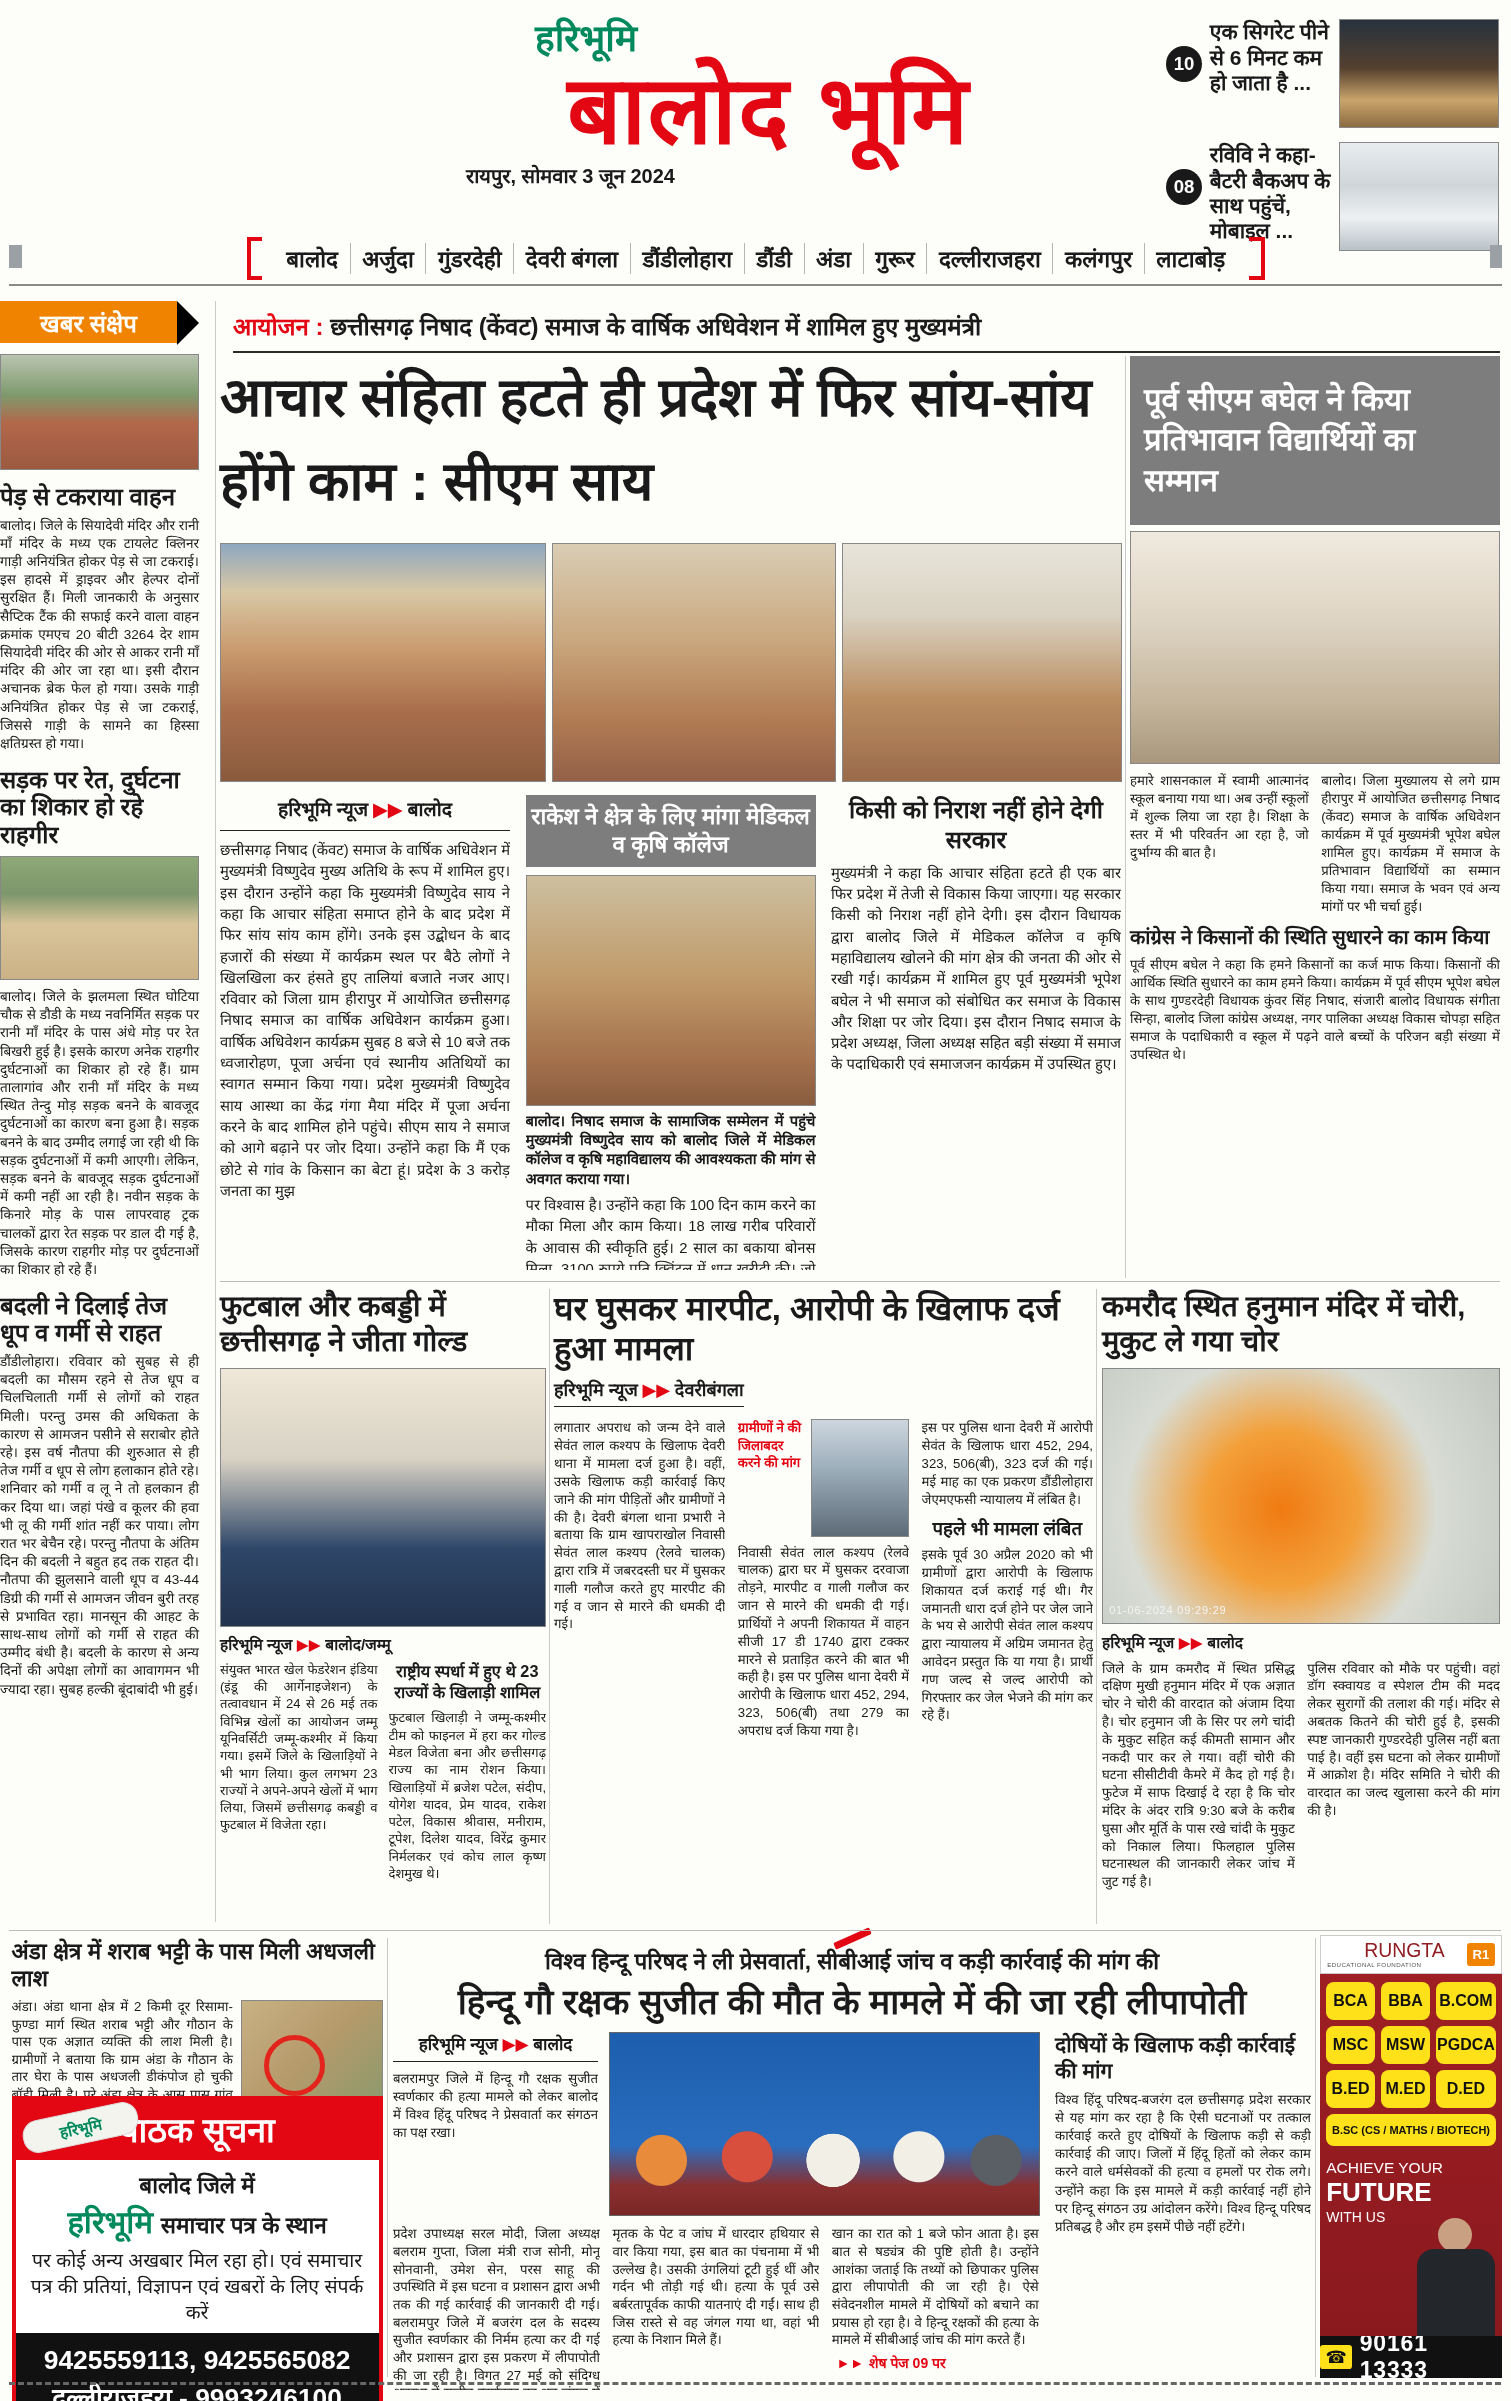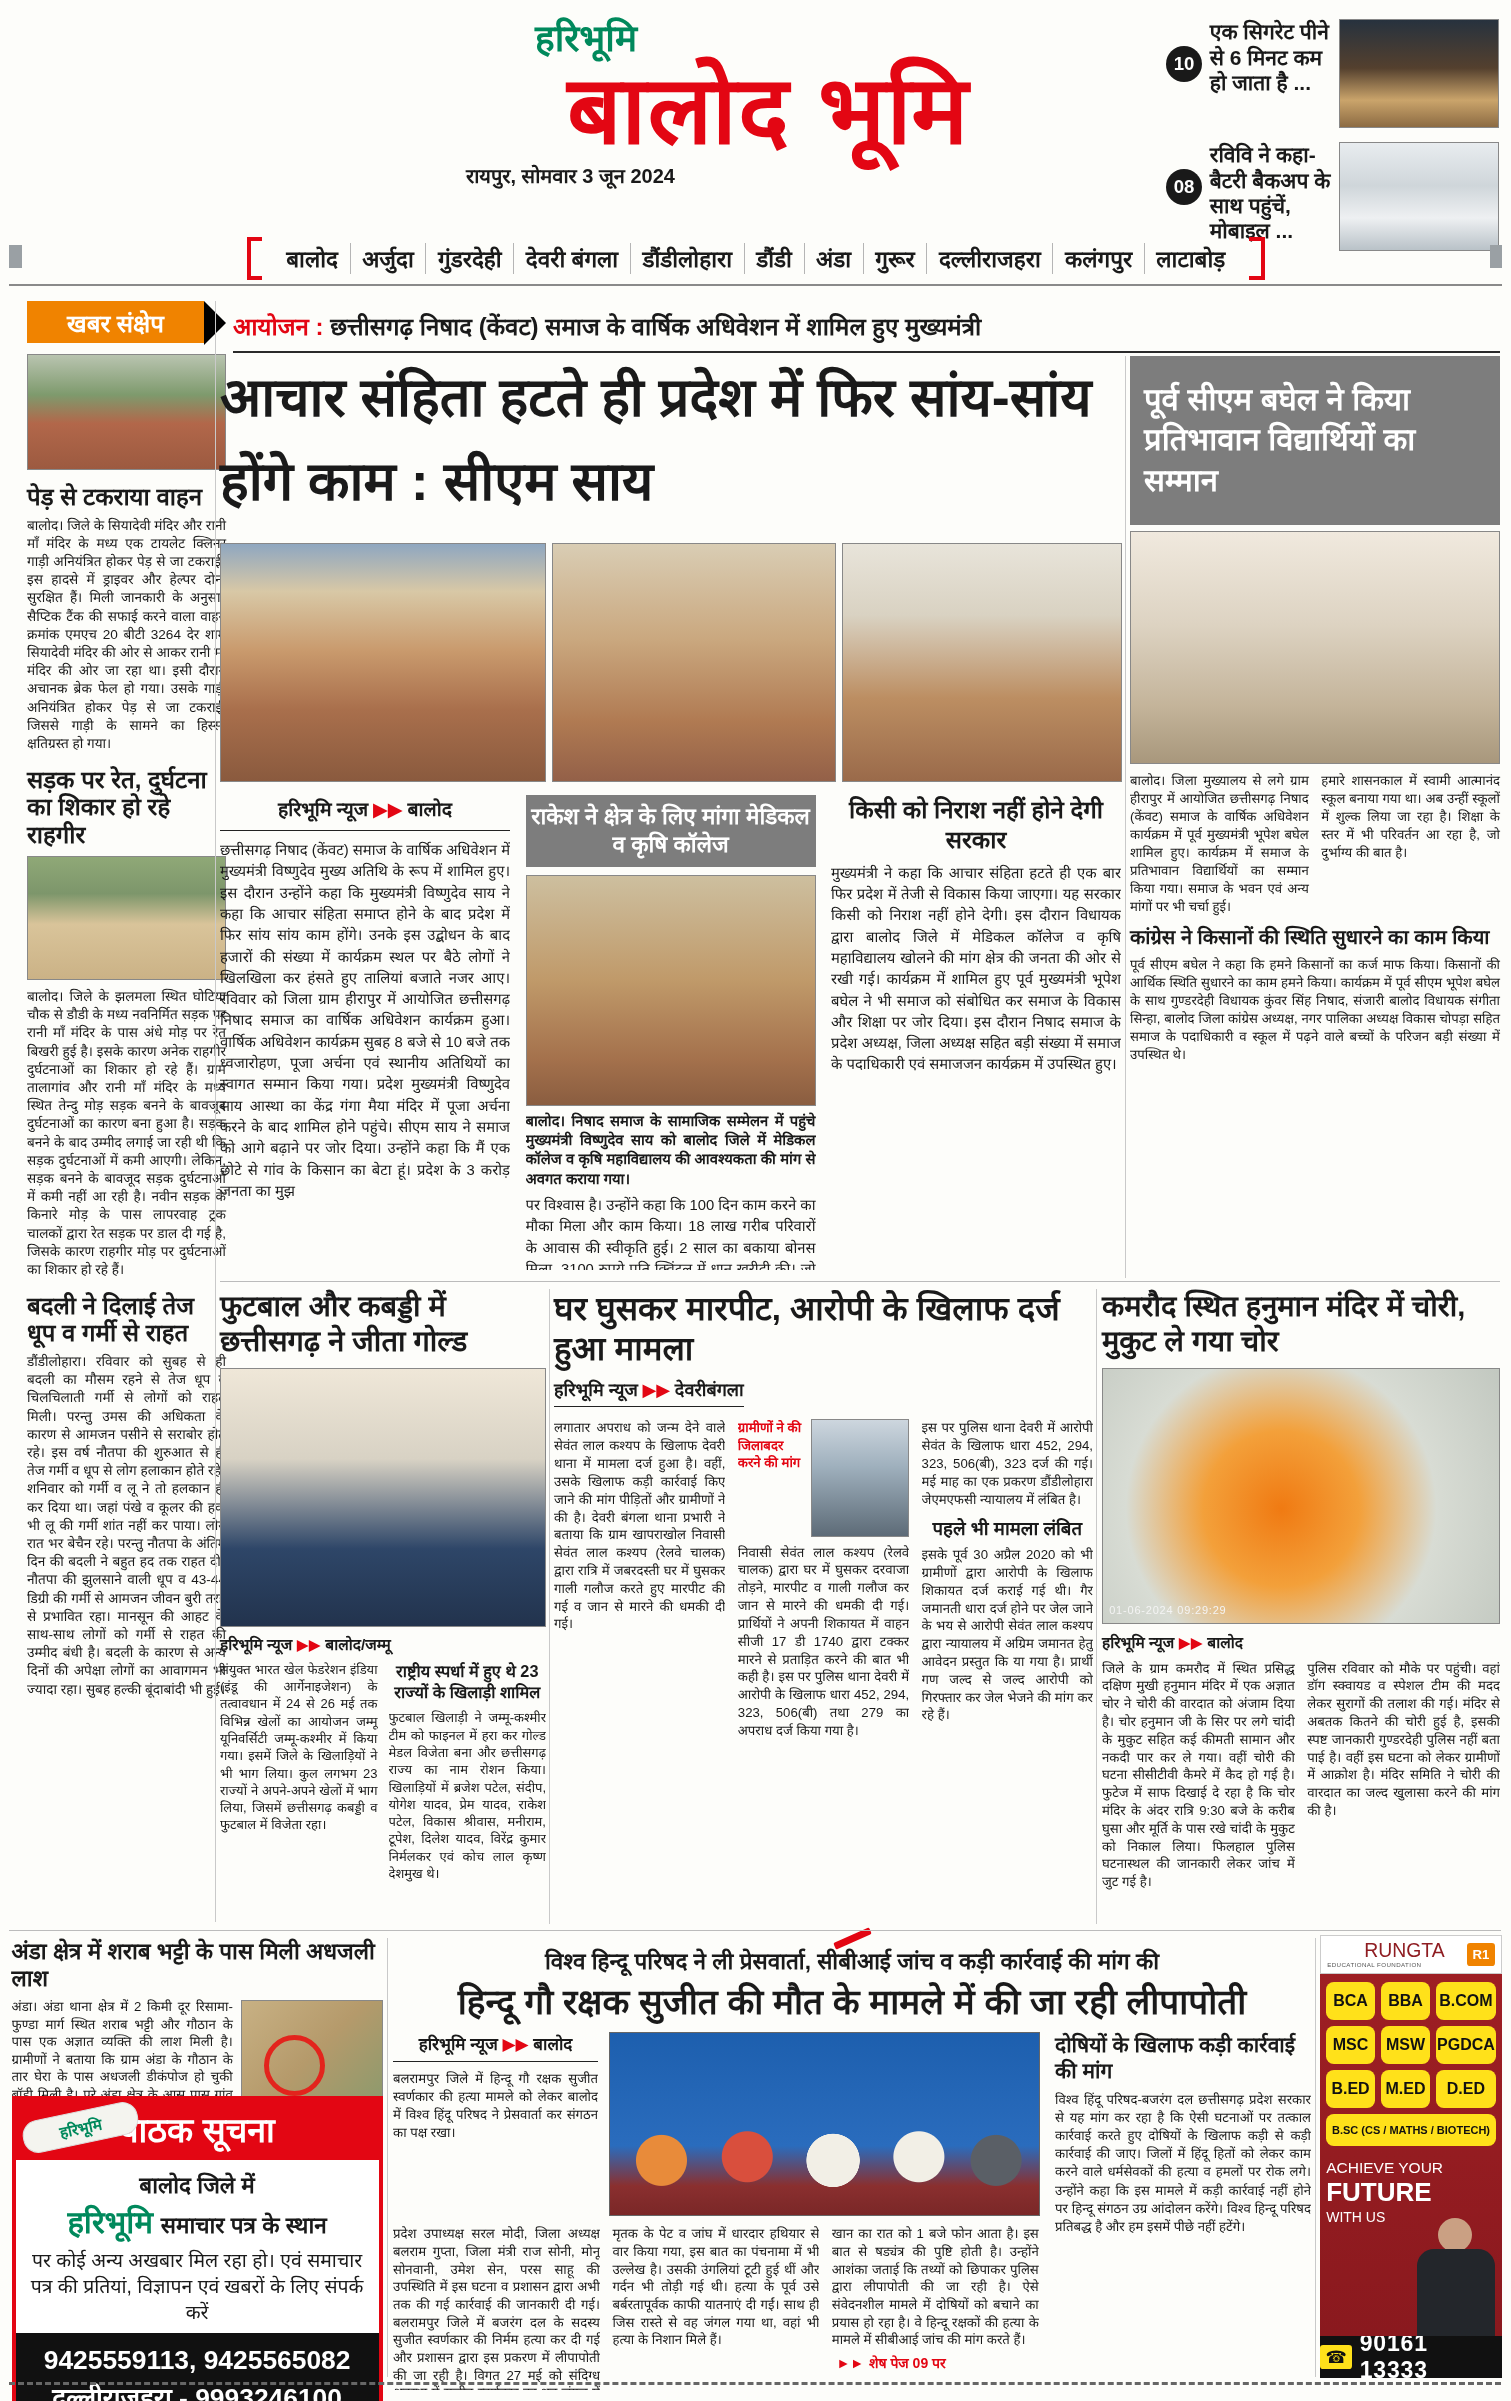--- a/index.html
+++ b/index.html
@@ -39,21 +39,21 @@
   .city.last{border-right:none;}
 
   
   .vline{position:absolute;width:0;border-left:1.6px solid #c9c9c9;}
   .hline{position:absolute;height:0;border-top:1.6px solid #bbb;}
   .photo{border:0.8px solid #888;box-sizing:border-box;}
   .body{font-size:14.8px;line-height:1.44;text-align:justify;}
   .arr{color:#e30613;padding:0 4.7px;}
 
   
-  .leftcol{position:absolute;left:27px;top:301px;width:199px;}
+  .leftcol{position:absolute;left:0;top:301px;width:199px;}
   .brief-band{position:relative;background:#f08300;color:#fff;font-size:24px;font-weight:bold;
               text-align:center;padding:4.7px 0;margin-right:22px;}
   .brief-band::after{content:"";position:absolute;right:-22px;top:0;width:0;height:0;
               border-top:22px solid transparent;border-bottom:22px solid transparent;border-left:22px solid #000;}
   .ph-truck{height:116px;margin-top:11px;background:linear-gradient(180deg,#b9c4b0 0%,#7e9a6d 35%,#b2674a 60%,#9c5a40 100%);}
   .lc-head{font-size:24px;font-weight:bold;line-height:1.15;margin:12.4px 0 6.2px;}
   .lc-body{font-size:13.6px;line-height:1.34;text-align:justify;}
   .ph-sand{height:124px;margin:7.8px 0;background:linear-gradient(180deg,#8fa877 0%,#7d966b 30%,#d9c49a 55%,#cbb286 100%);}
 
   
@@ -265,22 +265,22 @@
     <div class="lcol clip610">
       <div class="subhead2">किसी को निराश नहीं होने देगी सरकार</div>
       <div class="body">मुख्यमंत्री ने कहा कि आचार संहिता हटते ही एक बार फिर प्रदेश में तेजी से विकास किया जाएगा। यह सरकार किसी को निराश नहीं होने देगी। इस दौरान विधायक द्वारा बालोद जिले में मेडिकल कॉलेज व कृषि महाविद्यालय खोलने की मांग क्षेत्र की जनता की ओर से रखी गई। कार्यक्रम में शामिल हुए पूर्व मुख्यमंत्री भूपेश बघेल ने भी समाज को संबोधित कर समाज के विकास और शिक्षा पर जोर दिया। इस दौरान निषाद समाज के प्रदेश अध्यक्ष, जिला अध्यक्ष सहित बड़ी संख्या में समाज के पदाधिकारी एवं समाजजन कार्यक्रम में उपस्थित हुए।</div>
     </div>
   </div>
 
   <div class="baghel">
     <div class="grayhead">पूर्व सीएम बघेल ने किया प्रतिभावान विद्यार्थियों का सम्मान</div>
     <div class="ph-baghel photo"></div>
     <div class="bg-cols">
+      <div class="bg-col">हमारे शासनकाल में स्वामी आत्मानंद स्कूल बनाया गया था। अब उन्हीं स्कूलों में शुल्क लिया जा रहा है। शिक्षा के स्तर में भी परिवर्तन आ रहा है, जो दुर्भाग्य की बात है।</div>
       <div class="bg-col">बालोद। जिला मुख्यालय से लगे ग्राम हीरापुर में आयोजित छत्तीसगढ़ निषाद (केंवट) समाज के वार्षिक अधिवेशन कार्यक्रम में पूर्व मुख्यमंत्री भूपेश बघेल शामिल हुए। कार्यक्रम में समाज के प्रतिभावान विद्यार्थियों का सम्मान किया गया। समाज के भवन एवं अन्य मांगों पर भी चर्चा हुई।</div>
-      <div class="bg-col">हमारे शासनकाल में स्वामी आत्मानंद स्कूल बनाया गया था। अब उन्हीं स्कूलों में शुल्क लिया जा रहा है। शिक्षा के स्तर में भी परिवर्तन आ रहा है, जो दुर्भाग्य की बात है।</div>
     </div>
     <div class="bg-sub">कांग्रेस ने किसानों की स्थिति सुधारने का काम किया</div>
     <div class="bg-subbody">पूर्व सीएम बघेल ने कहा कि हमने किसानों का कर्ज माफ किया। किसानों की आर्थिक स्थिति सुधारने का काम हमने किया। कार्यक्रम में पूर्व सीएम भूपेश बघेल के साथ गुण्डरदेही विधायक कुंवर सिंह निषाद, संजारी बालोद विधायक संगीता सिन्हा, बालोद जिला कांग्रेस अध्यक्ष, नगर पालिका अध्यक्ष विकास चोपड़ा सहित समाज के पदाधिकारी व स्कूल में पढ़ने वाले बच्चों के परिजन बड़ी संख्या में उपस्थित थे।</div>
   </div>
 
   <div class="sports">
     <div class="sec-head">फुटबाल और कबड्डी में छत्तीसगढ़ ने जीता गोल्ड</div>
     <div class="ph-team photo"></div>
     <div class="sp-by">
       <span>हरिभूमि न्यूज</span><span class="arr">▶▶</span><span>बालोद/जम्मू</span>

